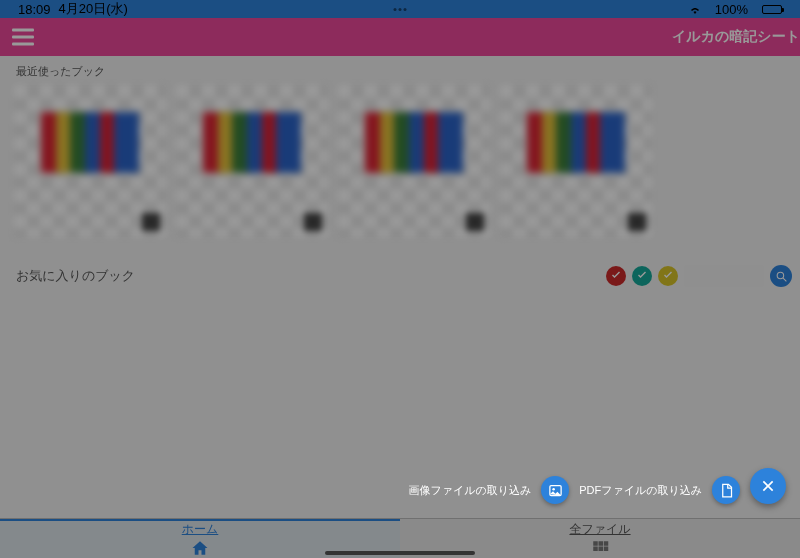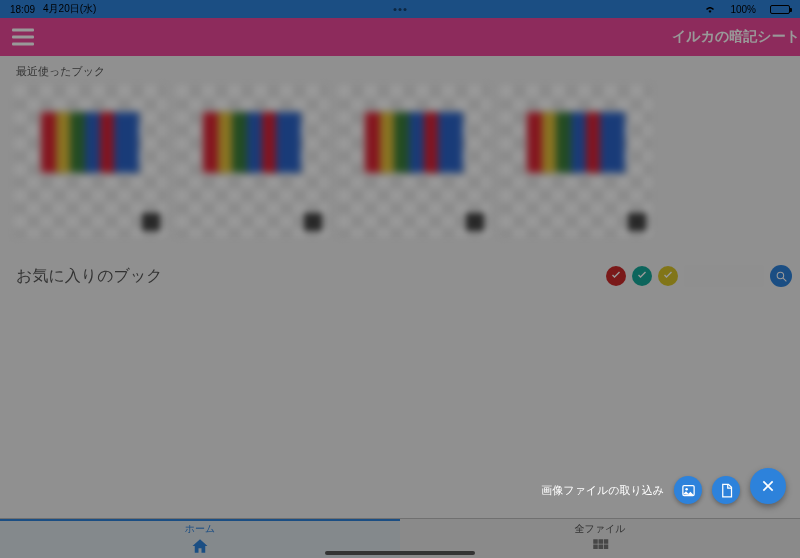--- a/index.html
+++ b/index.html
@@ -1,22 +1,22 @@
 <!DOCTYPE html>
 <html><head>
 <meta charset="utf-8">
 <style>
   * { margin: 0; padding: 0; box-sizing: border-box; }
   html, body { width: 800px; height: 558px; overflow: hidden; font-family: -apple-system, "Hiragino Sans", sans-serif; }
   .screen { position: relative; width: 800px; height: 558px; background: #f0f0f0; }
 
   
   .status-bar {
-    height: 18px; background: #2d82db; color: #000; font-size: 10px;
-    display: flex; align-items: center; padding: 0 10px; justify-content: space-between;
+    height: 18px; background: #2d82db; color: #000; font-size: 13px;
+    display: flex; align-items: center; padding: 0 18px; justify-content: space-between;
   }
   .status-left { display: flex; gap: 8px; align-items: center; }
   .status-center { position: absolute; left: 50%; transform: translateX(-50%); display:flex; gap:2px; }
   .status-center .dot { width:3px; height:3px; border-radius:50%; background:#000; opacity:.5; }
   .status-right { display: flex; gap: 14px; align-items: center; }
   .wifi-icon { width:12px; height:8px; }
   .battery-icon { width:20px; height:9px; border:1px solid #000; border-radius:2px; position:relative; }
   .battery-icon::after { content:""; position:absolute; right:-3px; top:2px; width:2px; height:4px; background:#000; border-radius:0 1px 1px 0; }
   .battery-fill { background:#000; height:100%; width:100%; }
 
@@ -47,37 +47,37 @@
   }
   .thumb-inner {
     position:absolute; left:18%; top:18%; width:64%; height:40%;
     background:
       linear-gradient(90deg,#d23 0 15%, #e7c23a 15% 30%, #3a7e3a 30% 45%, #2a63c9 45% 60%, #d23 60% 75%, #2a63c9 75% 100%);
     filter: blur(2px);
   }
   .thumb-dark { position:absolute; right:6px; bottom:6px; width:18px; height:18px; background:#444; }
 
   .fav-bar { display:flex; align-items:center; padding: 28px 8px 0; gap:6px; }
-  .fav-title { font-size:16px; color:#555; flex:0 0 auto; margin-right:auto; }
+  .fav-title { font-size:13px; color:#555; flex:0 0 auto; margin-right:auto; }
   .chip { width:20px; height:20px; border-radius:50%; display:flex; align-items:center; justify-content:center; color:#fff; cursor:pointer; }
   .chip svg { width:12px; height:12px; }
   .chip-red { background:#cc2b2b; }
   .chip-teal { background:#17a99a; }
   .chip-yellow { background:#d8c429; }
   .search-box { width:80px; height:22px; background:#eee; border-radius:3px; border:none; padding:0 4px; font-size:11px; }
   .search-btn { width:22px; height:22px; border-radius:50%; background:#2d82db; display:flex; align-items:center; justify-content:center; cursor:pointer; }
   .search-btn svg { width:13px; height:13px; stroke:#fff; fill:none; stroke-width:2; }
 
   
   .tab-bar {
     position:absolute; bottom:0; left:0; right:0; height:40px; background:#e6e6e6;
     display:flex; border-top:1px solid #bbb;
   }
   .tab { flex:1; display:flex; flex-direction:column; align-items:center; justify-content:center; gap:1px; cursor:pointer; position:relative; }
-  .tab-label { font-size:10px; color:#555; }
+  .tab-label { font-size:12px; color:#555;text-decoration:underline; }
   .tab.active { background:#dde4ea; }
   .tab.active .tab-label, .tab.active svg { color:#2d82db; fill:#2d82db; }
   .tab svg { width:18px; height:18px; fill:#777; }
   .tab.active::before { content:""; position:absolute; top:0; left:0; right:0; height:2px; background:#2d82db; }
 
   
   .fab-menu { position:absolute; right:14px; bottom:54px; display:flex; flex-direction:row; gap:10px; align-items:flex-end; }
   .fab-row { display:flex; align-items:center; gap:10px; }
   .fab-label { font-size:11px; color:#fff; }
   .fab-btn { width:28px; height:28px; border-radius:50%; background:#2d82db; display:flex; align-items:center; justify-content:center; box-shadow:0 2px 4px rgba(0,0,0,.3); cursor:pointer; }
@@ -201,20 +201,21 @@
       <span class="fab-label">画像ファイルの取り込み</span>
       <div class="fab-btn">
         <svg viewBox="0 0 24 24">
             <rect x="3" y="4" width="18" height="16" rx="2" fill="none" stroke="#fff" stroke-width="2"></rect>
             <circle cx="9" cy="10" r="2"></circle>
             <path d="M3 18l5-5 4 4 3-3 6 6"></path>
           </svg>
       </div>
     </div>
     <div class="fab-row">
+      <span class="fab-label">PDFファイルの取り込み</span>
       <div class="fab-btn">
         <svg viewBox="0 0 24 24">
             <path d="M6 2h9l5 5v15H6z" fill="none" stroke="#fff" stroke-width="2"></path>
             <path d="M14 2v6h6" fill="none" stroke="#fff" stroke-width="2"></path>
           </svg>
       </div>
     </div>
     <div class="fab-main">
       <svg viewBox="0 0 24 24" fill="none">
           <line x1="5" y1="5" x2="19" y2="19"></line>

